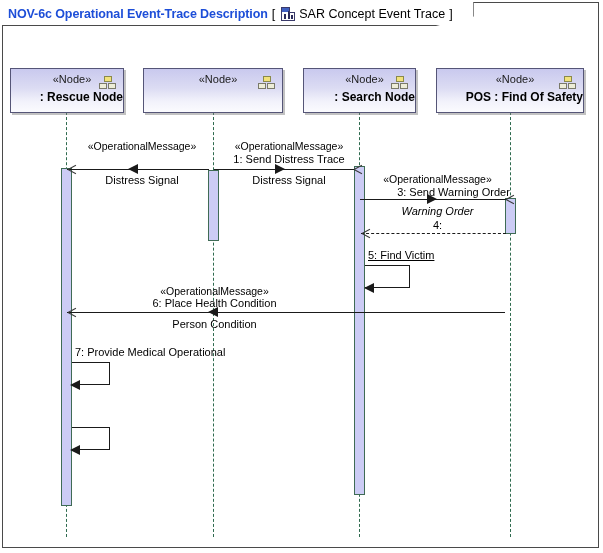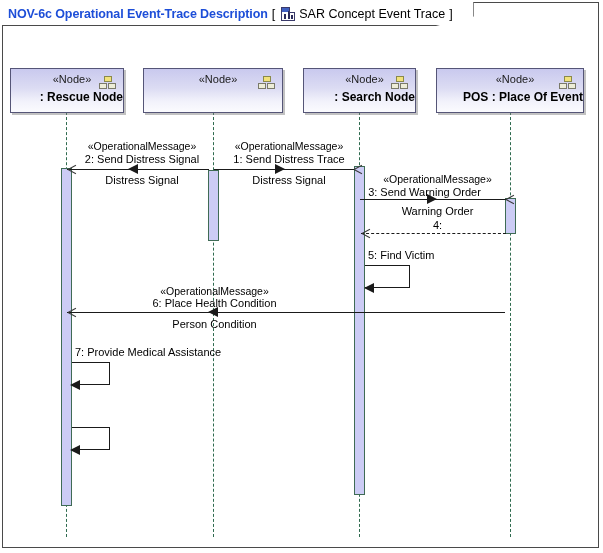--- a/index.html
+++ b/index.html
@@ -280,64 +280,63 @@
     <span class="iname">: Search Node</span>
     <span class="node-icon">
       <span class="cube top"></span>
         <span class="cube bl"></span>
         <span class="cube br"></span>
     </span>
   </div>
 
   <div class="head" style="left:436px; top:68px; width:148px;">
     <span class="stereo">«Node»</span>
-    <span class="iname">POS : Place Of Event</span>
+    <span class="iname">POS : Find Of Safety</span>
     <span class="node-icon">
       <span class="cube top"></span>
         <span class="cube bl"></span>
         <span class="cube br"></span>
     </span>
   </div>
 
   <div class="msg-label stereo" style="left:219px; top:140px; width:140px;">«OperationalMessage»</div>
   <div class="msg-label" style="left:219px; top:153px; width:140px;">1: Send Distress Trace</div>
   <div class="msg-line" style="left:214px; top:169px; width:140px;"></div>
   <div class="arrow-filled right" style="left:275px; top:164px;"></div>
   <div class="arrow-open right" style="left:345px; top:165px;"></div>
   <div class="msg-label sig" style="left:219px; top:174px; width:140px;">Distress Signal</div>
 
   <div class="msg-label stereo" style="left:72px; top:140px; width:140px;">«OperationalMessage»</div>
-  <div class="msg-label" style="left:72px; top:153px; width:140px;">2: Send Distress Signal</div>
   <div class="msg-line" style="left:67px; top:169px; width:142px;"></div>
   <div class="arrow-filled left" style="left:128px; top:164px;"></div>
   <div class="arrow-open left" style="left:68px; top:165px;"></div>
   <div class="msg-label sig" style="left:72px; top:174px; width:140px;">Distress Signal</div>
 
   <div class="msg-label stereo" style="left:365px; top:173px; width:145px;">«OperationalMessage»</div>
-  <div class="msg-label" style="left:352px; top:186px; width:145px;">3: Send Warning Order</div>
+  <div class="msg-label" style="left:365px; top:186px; width:145px;padding-left:16px;">3: Send Warning Order</div>
   <div class="msg-line" style="left:360px; top:199px; width:146px;"></div>
   <div class="arrow-filled right" style="left:427px; top:194px;"></div>
   <div class="arrow-open right" style="left:497px; top:195px;"></div>
-  <div class="msg-label sig" style="left:365px; top:205px; width:145px;">Warning Order</div>
+  <div class="msg-label sig" style="left:365px; top:205px; width:145px;font-style:italic;">Warning Order</div>
 
   <div class="msg-label" style="left:365px; top:219px; width:145px;">4:</div>
   <div class="msg-line dashed" style="left:361px; top:233px; width:145px;"></div>
   <div class="arrow-open left" style="left:362px; top:229px;"></div>
 
-  <div class="msg-label" style="left:368px; top:249px; width:150px; text-align:left;">5: Find Victim</div>
+  <div class="msg-label" style="left:368px; top:249px; width:150px; text-align:left;text-decoration:underline;">5: Find Victim</div>
   <div class="self-msg" style="left:365px; top:265px; width:45px; height:23px;"></div>
   <div class="arrow-filled left" style="left:364px; top:283px;"></div>
 
   <div class="msg-label stereo" style="left:140px; top:285px; width:149px;">«OperationalMessage»</div>
   <div class="msg-label" style="left:140px; top:297px; width:149px;">6: Place Health Condition</div>
   <div class="msg-line" style="left:67px; top:312px; width:438px;"></div>
   <div class="arrow-filled left" style="left:208px; top:307px;"></div>
   <div class="arrow-open left" style="left:68px; top:308px;"></div>
   <div class="msg-label sig" style="left:140px; top:318px; width:149px;">Person Condition</div>
 
-  <div class="msg-label" style="left:75px; top:346px; width:220px; text-align:left;">7: Provide Medical Assistance</div>
+  <div class="msg-label" style="left:75px; top:346px; width:220px; text-align:left;">7: Provide Medical Operational</div>
   <div class="self-msg" style="left:72px; top:362px; width:38px; height:23px;"></div>
   <div class="arrow-filled left" style="left:70px; top:380px;"></div>
 
   <div class="self-msg" style="left:72px; top:427px; width:38px; height:23px;"></div>
   <div class="arrow-filled left" style="left:70px; top:445px;"></div>
 
 </div>
 
 </body></html>

